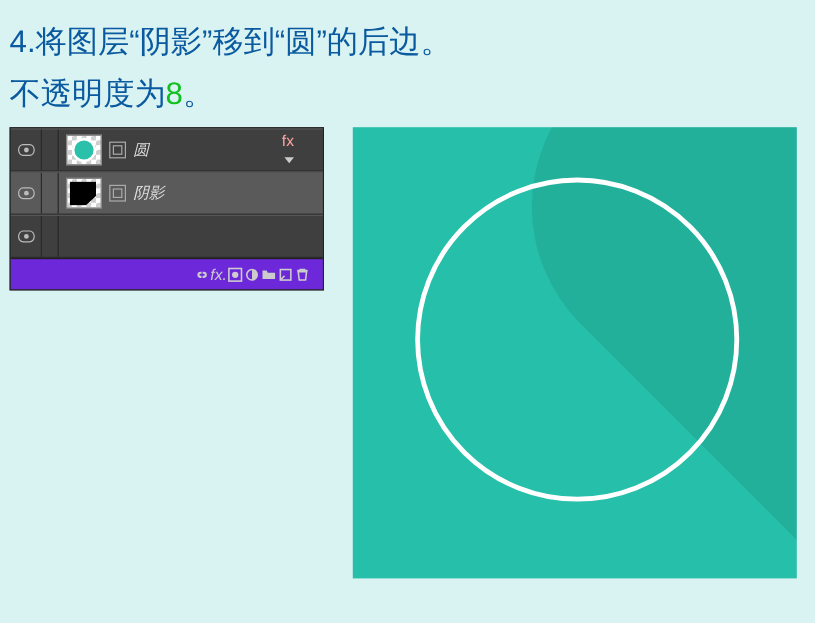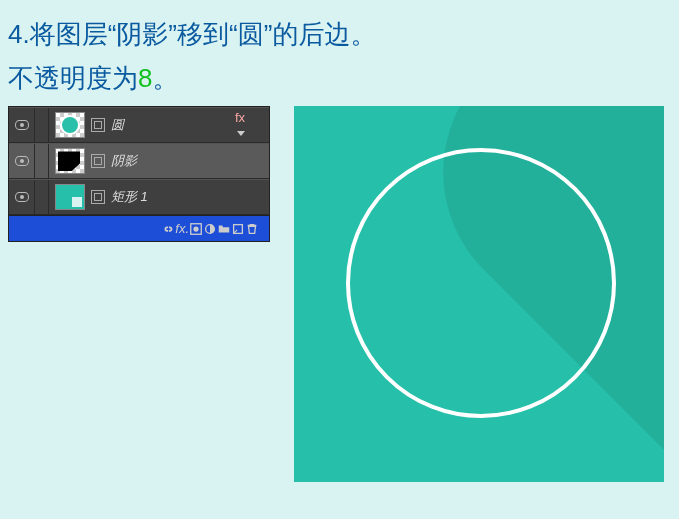--- a/index.html
+++ b/index.html
@@ -134,21 +134,21 @@
     border-right: 4px solid transparent;
     border-top: 5px solid #ccc;
     margin-left: 3px;
     vertical-align: middle;
   }
   .panel-footer {
     display: flex;
     align-items: center;
     justify-content: flex-end;
     height: 26px;
-    background: #1d4ed8;
+    background: #6d28d9;
     border-top: 1px solid #222;
     padding: 6px 10px;
     color: #ccc;
     font-size: 13px;
   }
   .ficon { width: 14px; height: 14px; display: inline-flex; align-items: center; justify-content: center; }
   .ficon svg { width: 14px; height: 14px; }
   
   .preview {
     width: 370px;
@@ -215,25 +215,20 @@
         <span class="shape-badge"></span>
         <span class="layer-name">阴影</span>
       </div>
     </div>
 
     <div class="layer-row">
       <div class="vis-cell">
           <span class="eye-icon"></span>
         </div>
       <div class="indent-cell"></div>
-      <div class="thumb-wrap">
-        <span class="thumb teal"></span>
-        <span class="shape-badge"></span>
-        <span class="layer-name">矩形 1</span>
-      </div>
     </div>
 
 
     <div class="panel-footer">
       <span class="ficon">
           <svg viewBox="0 0 16 16">
             <path d="M4 8a3 3 0 013-3h1v2H7a1 1 0 100 2h1v2H7a3 3 0 01-3-3zm5-3h1a3 3 0 010 6h-1V9h1a1 1 0 100-2h-1V5z" fill="#ccc"></path>
           </svg>
         </span>
       <span class="ficon" style="font-style:italic;width:auto">fx.</span>

